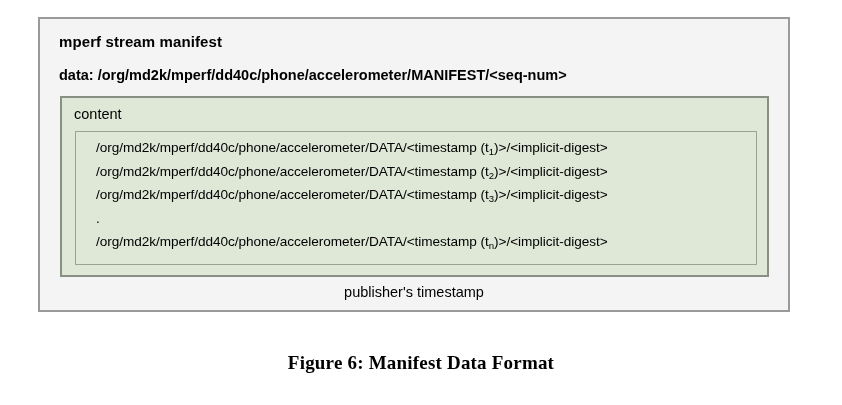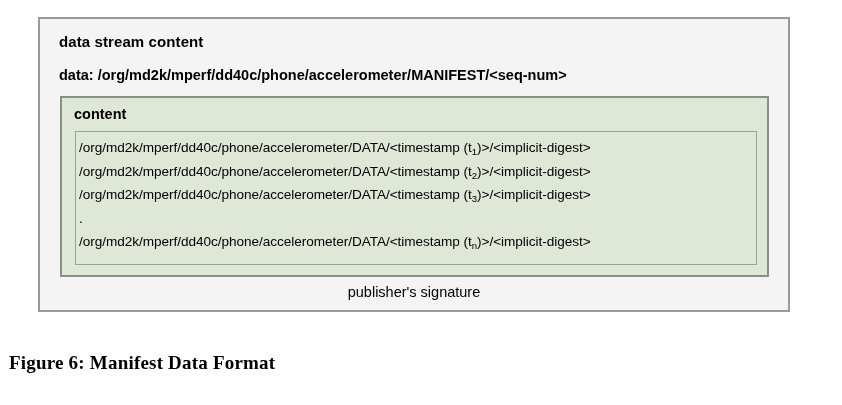--- a/index.html
+++ b/index.html
@@ -63,35 +63,35 @@
     background: #dfe7d7;
     border: 2px solid #888f83;
     box-sizing: border-box;
   }
 
   #content-title {
     position: absolute;
     left: 12px;
     top: 8px;
     font-size: 14.5px;
-    font-weight: bold;
+    font-weight: normal;
     white-space: nowrap;
   }
 
   
   #content-list-box {
     position: absolute;
     left: 13px;
     top: 33px;
     width: 682px;
     height: 134px;
     background: #dfe7d7;
     border: 1px solid #9aa295;
     box-sizing: border-box;
-    padding: 4px 0 0 3px;
+    padding: 4px 0 0 20px;
   }
 
   .content-line {
     font-size: 13.6px;
     line-height: 23.5px;
     white-space: nowrap;
     letter-spacing: -0.05px;
   }
   .content-line sub {
     font-size: 9.6px;
@@ -114,33 +114,33 @@
     font-size: 14.5px;
     white-space: nowrap;
   }
 
   
   #figure-caption {
     position: absolute;
     left: 0;
     right: 0;
     top: 352px;
+    text-align: center;
     font-family: "Liberation Serif", serif;
     font-size: 19px;
     font-weight: bold;
     letter-spacing: 0.2px;
-    padding-left: 9px;
   }
 </style>
 </head>
 <body>
 
 <div id="manifest-box">
 
-  <div id="manifest-title">data stream content</div>
+  <div id="manifest-title">mperf stream manifest</div>
 
   <div id="manifest-name-row">
     <span class="lbl">data:</span><span>&nbsp;</span><span class="val">/org/md2k/mperf/dd40c/phone/accelerometer/MANIFEST/&lt;seq-num&gt;</span>
   </div>
 
   <div id="content-box">
 
     <div id="content-title">content</div>
 
     <div id="content-list-box">
@@ -151,17 +151,17 @@
 
       <div class="content-line"><span>/org/md2k/mperf/dd40c/phone/accelerometer/DATA/&lt;timestamp (t</span><sub>3</sub><span>)&gt;/&lt;implicit-digest&gt;</span></div>
 
       <div class="content-line dots"><span>.</span><sub></sub><span></span></div>
 
       <div class="content-line"><span>/org/md2k/mperf/dd40c/phone/accelerometer/DATA/&lt;timestamp (t</span><sub>n</sub><span>)&gt;/&lt;implicit-digest&gt;</span></div>
 
     </div>
   </div>
 
-  <div id="signature">publisher's signature</div>
+  <div id="signature">publisher's timestamp</div>
 
 </div>
 
 <div id="figure-caption">Figure 6: Manifest Data Format</div>
 
 </body></html>

